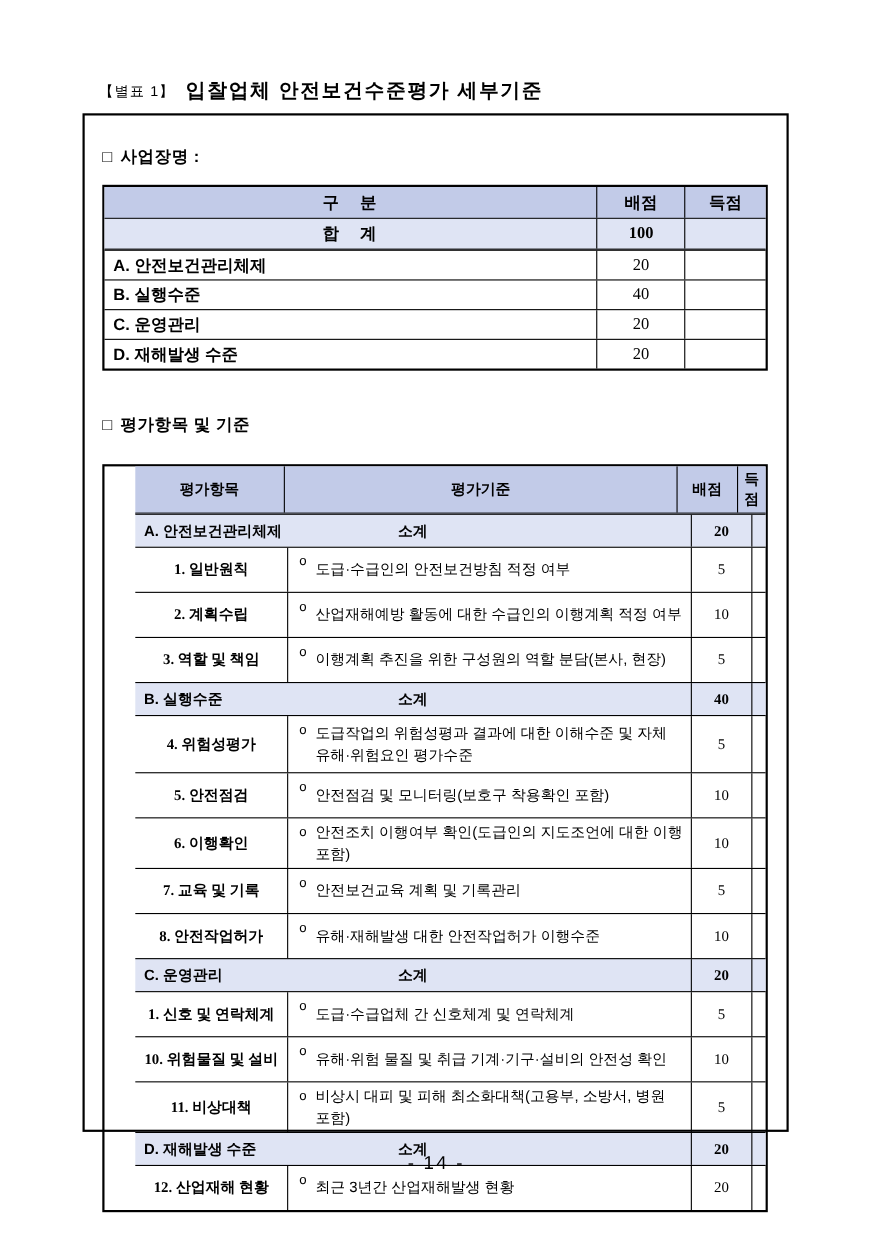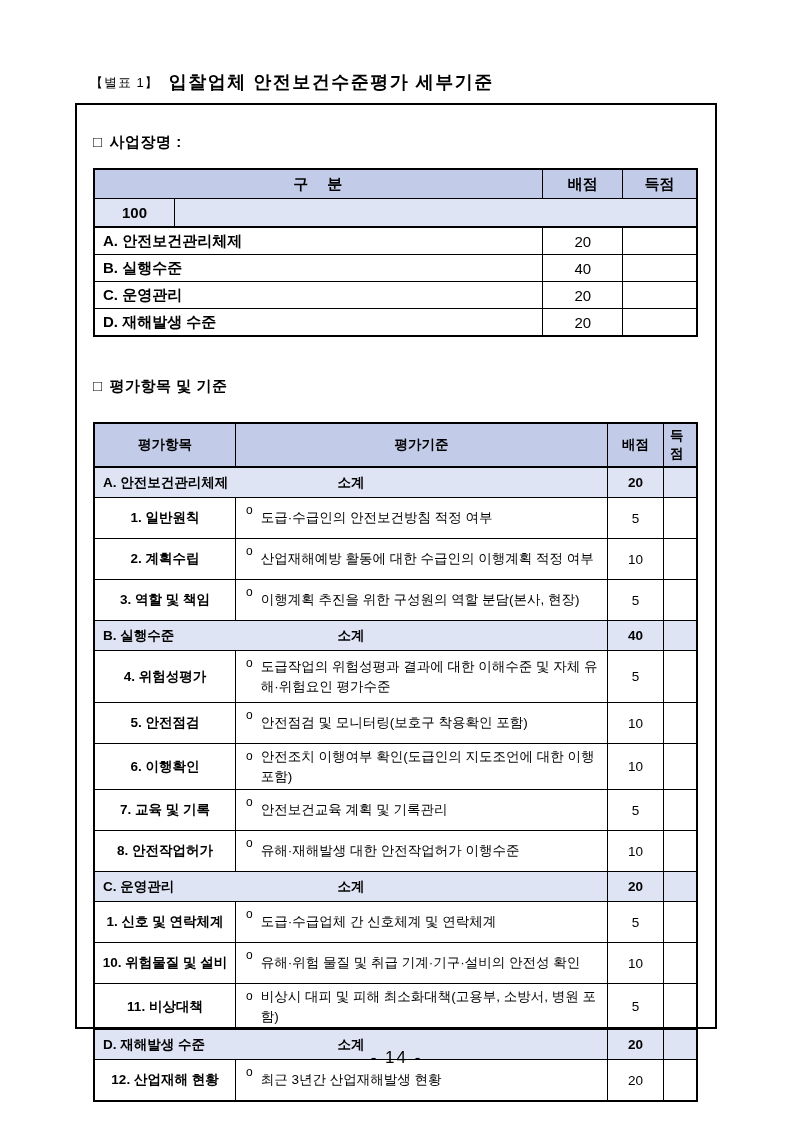--- a/index.html
+++ b/index.html
@@ -27,37 +27,37 @@
   .sec-heading{font-size:15px;font-weight:800;letter-spacing:.5px;}
   .sec-heading .marker{font-weight:600;margin-right:7px;font-size:15px;}
 
   
   .tbl{border:2px solid var(--border_color);width:605px;}
   .row{display:flex;border-top:1px solid var(--border_color);align-items:stretch;}
   .row:first-child{border-top:none;}
   .cell{display:flex;align-items:center;min-height:100%;}
   .cell{border-right:1px solid var(--border_color);padding:3px 6px;}
   .cell:last-child{border-right:none;}
-  .center{justify-content:center;text-align:left;}
+  .center{justify-content:center;text-align:right;font-family:Liberation Serif, serif;}
   .left{justify-content:flex-start;text-align:left;}
   .bold{font-weight:800;}
 
   
   .t1{margin-top:16px;font-size:15px;}
   .t1 .c-label{width:450px;}
   .t1 .c-score{width:80px;}
   .t1 .c-earned{width:73px;}
   .t1-header{background:var(--header_bg);min-height:29px;font-weight:800;border-bottom:1px solid var(--border_color);}
   .t1-total{background:var(--subtotal_bg);min-height:28px;border-bottom:1px solid var(--border_color);border-top:none;}
   .t1 .t1-item{min-height:27px;}
   .t1 .t1-item .c-label{font-weight:800;padding-left:8px;}
   .t1 .wide-label{letter-spacing:2px;}
 
   
-  .t2{margin-top:26px;font-size:13.5px;}
+  .t2{margin-top:26px;font-size:13.5px;padding-left:28px;}
   .t2 .c-item{width:141px;font-weight:800;}
   .t2 .c-crit{width:372px;line-height:1.45;}
   .t2 .c-score{width:56px;}
   .t2 .c-earned{flex:1;}
   .t2-header{background:var(--header_bg);min-height:31px;font-weight:800;border-bottom:1px solid var(--border_color);}
   .t2 .item-row{min-height:41px;}
   .t2 .tall{min-height:52px;}
   .t2 .subtotal{background:var(--subtotal_bg);min-height:30px;font-weight:800;}
   .t2 .merged{width:513px;position:relative;border-right:1px solid var(--border_color);
               display:flex;align-items:center;padding:3px 6px 3px 8px;}
@@ -82,20 +82,21 @@
     <span class="marker">□</span><span>사업장명 :</span>
   </div>
 
   <div class="tbl t1">
     <div class="row t1-header">
       <div class="cell c-label center wide-label">구　분</div>
       <div class="cell c-score center">배점</div>
       <div class="cell c-earned center">득점</div>
     </div>
     <div class="row t1-total">
+      <div class="cell c-label center bold wide-label">합　계</div>
       <div class="cell c-score center bold">100</div>
       <div class="cell c-earned"></div>
     </div>
     <div class="row t1-item">
       <div class="cell c-label left">A. 안전보건관리체제</div>
       <div class="cell c-score center">20</div>
       <div class="cell c-earned"></div>
     </div>
     <div class="row t1-item">
       <div class="cell c-label left">B. 실행수준</div>

